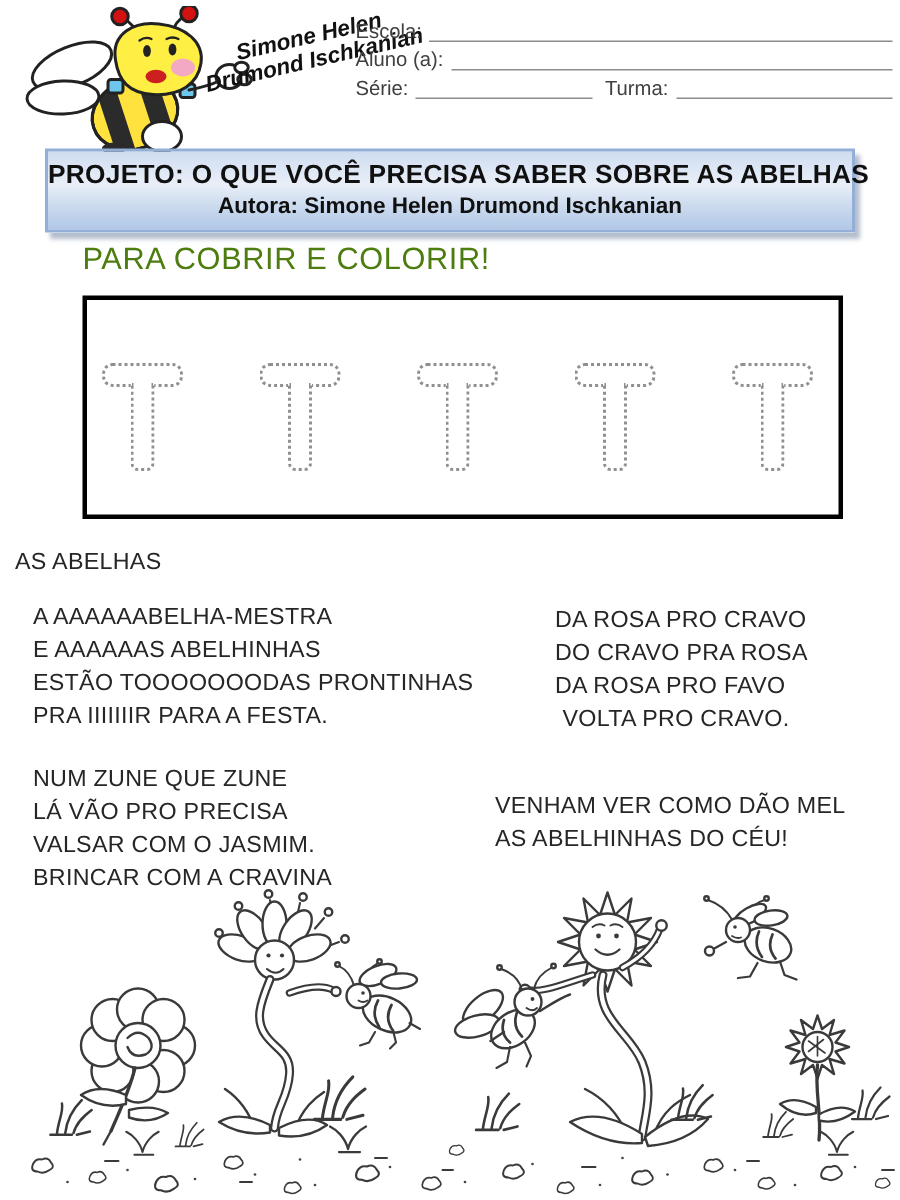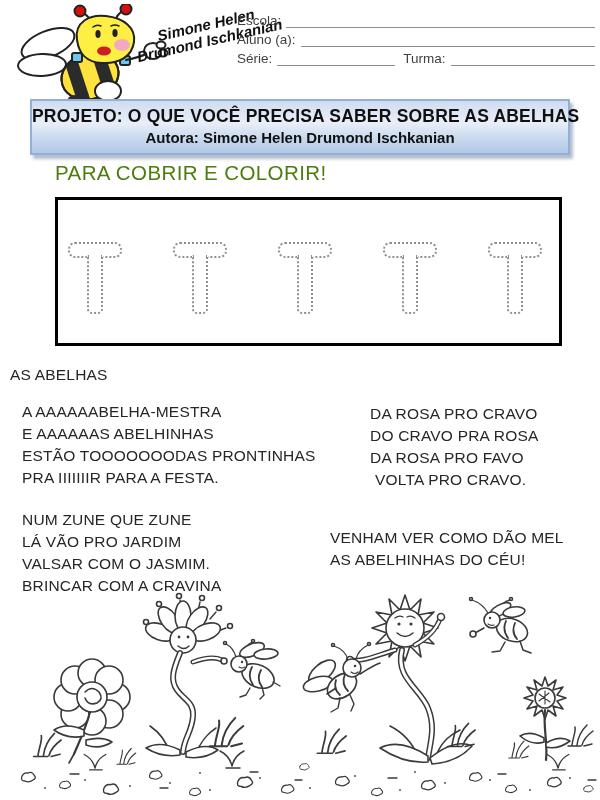--- a/index.html
+++ b/index.html
@@ -158,21 +158,21 @@
 
 <div id="s1r" class="poem">
   <div>DA ROSA PRO CRAVO</div>
   <div>DO CRAVO PRA ROSA</div>
   <div>DA ROSA PRO FAVO</div>
   <div class="indent">VOLTA PRO CRAVO.</div>
 </div>
 
 <div id="s2l" class="poem">
   <div>NUM ZUNE QUE ZUNE</div>
-  <div>LÁ VÃO PRO JARDIM</div>
+  <div>LÁ VÃO PRO PRECISA</div>
   <div>VALSAR COM O JASMIM.</div>
   <div>BRINCAR COM A CRAVINA</div>
 </div>
 
 <div id="s2r" class="poem">
   <div>VENHAM VER COMO DÃO MEL</div>
   <div>AS ABELHINHAS DO CÉU!</div>
 </div>
 
 <svg id="illustration" viewBox="0 0 600 212">

